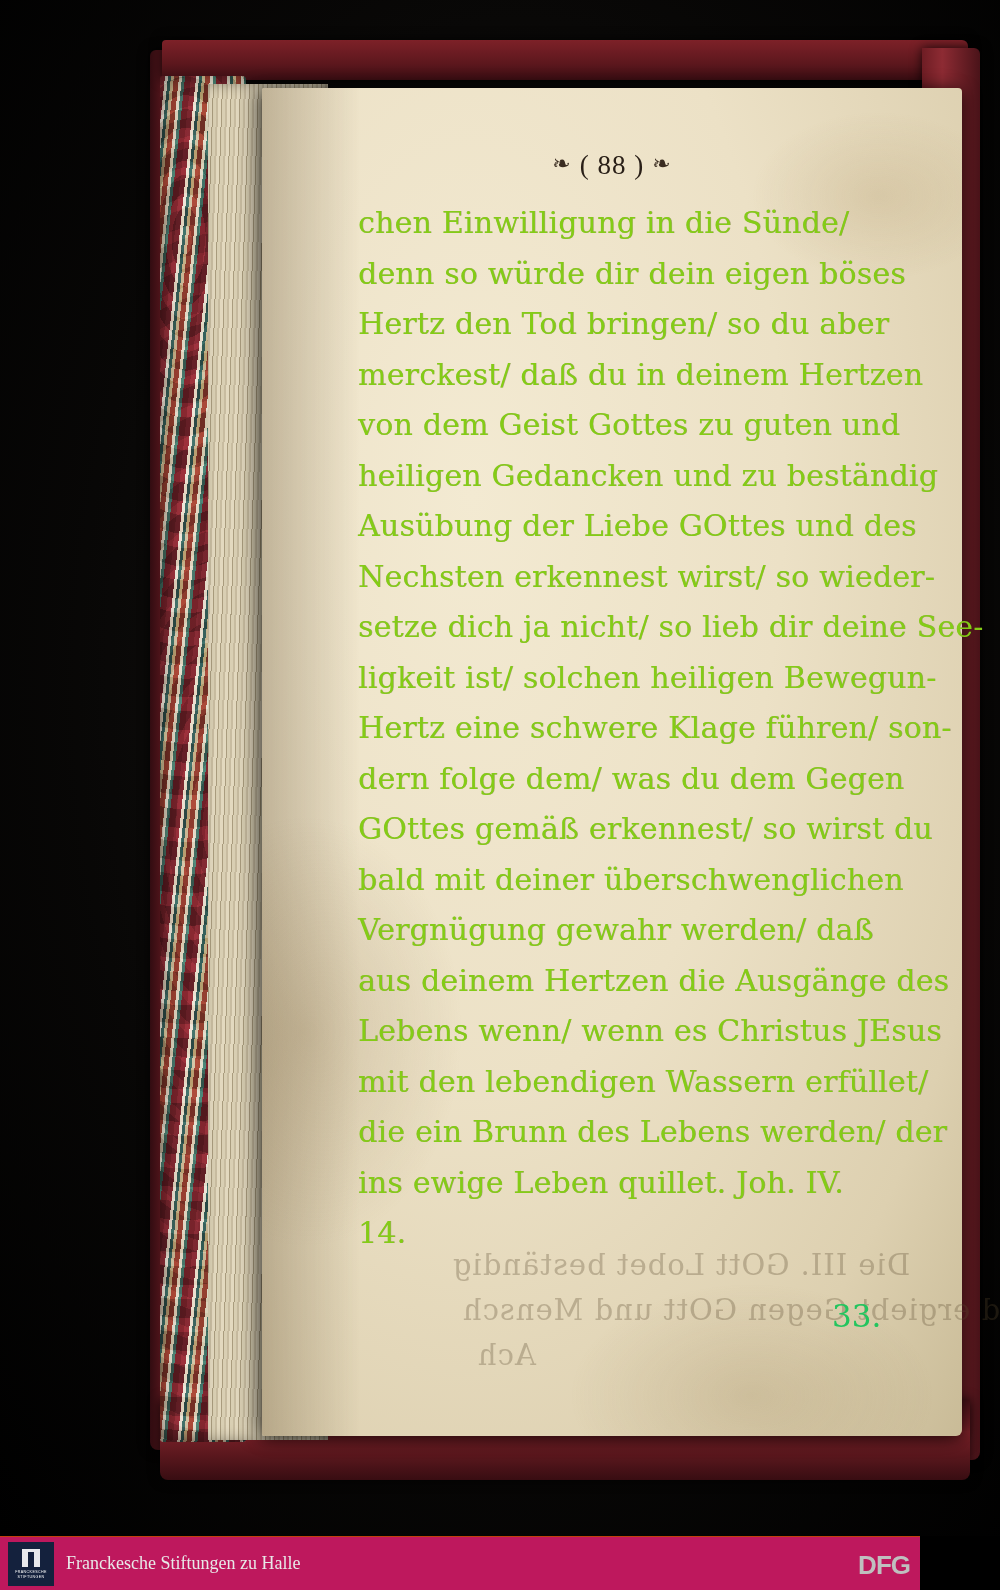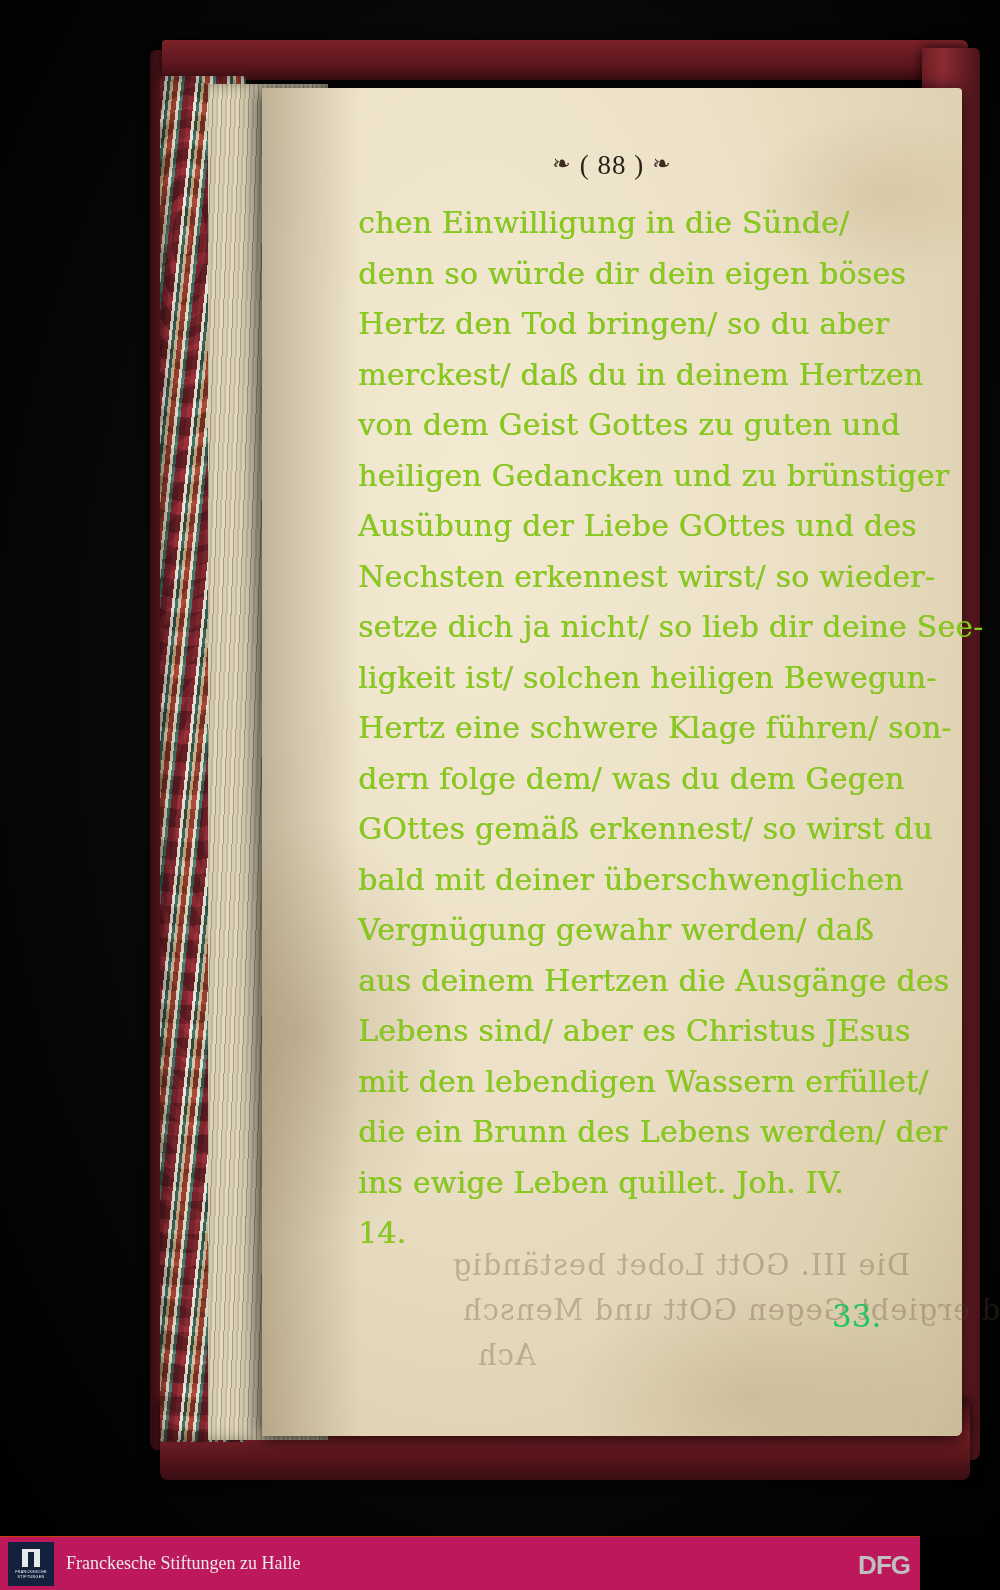--- a/index.html
+++ b/index.html
@@ -294,32 +294,32 @@
       <div id="ghost1" class="ghost">Die III. GOtt Lobet beständig</div>
       <div id="ghost2" class="ghost">und ergiebt Gegen GOtt und Mensch</div>
       <div id="ghost3" class="ghost">Ach</div>
 
       <div id="body-text">
         <div class="line">chen  Einwilligung  in die Sünde/</div>
         <div class="line">denn so würde dir dein eigen böses</div>
         <div class="line">Hertz den Tod bringen/ so du aber</div>
         <div class="line">merckest/ daß du in deinem Hertzen</div>
         <div class="line">von dem Geist Gottes zu guten und</div>
-        <div class="line">heiligen Gedancken und zu brünstiger</div>
+        <div class="line">heiligen Gedancken und zu beständig</div>
         <div class="line">Ausübung der Liebe GOttes und des</div>
         <div class="line">Nechsten  erkennest wirst/  so wieder-</div>
         <div class="line">setze dich ja nicht/ so lieb dir deine See-</div>
         <div class="line">ligkeit ist/ solchen heiligen Bewegun-</div>
         <div class="line">Hertz eine schwere Klage führen/ son-</div>
         <div class="line">dern folge dem/ was du dem Gegen</div>
         <div class="line">GOttes gemäß erkennest/ so wirst du</div>
         <div class="line">bald  mit deiner überschwenglichen</div>
         <div class="line">Vergnügung gewahr werden/ daß</div>
         <div class="line">aus deinem Hertzen die Ausgänge des</div>
-        <div class="line">Lebens sind/ aber es Christus JEsus</div>
+        <div class="line">Lebens wenn/ wenn es Christus JEsus</div>
         <div class="line">mit den lebendigen Wassern erfüllet/</div>
         <div class="line">die ein Brunn des Lebens werden/ der</div>
         <div class="line">ins ewige Leben quillet. Joh. IV.</div>
         <div class="line">14.</div>
       </div>
 
       <div id="catchword">33.</div>
 
     </div>
   </div>

